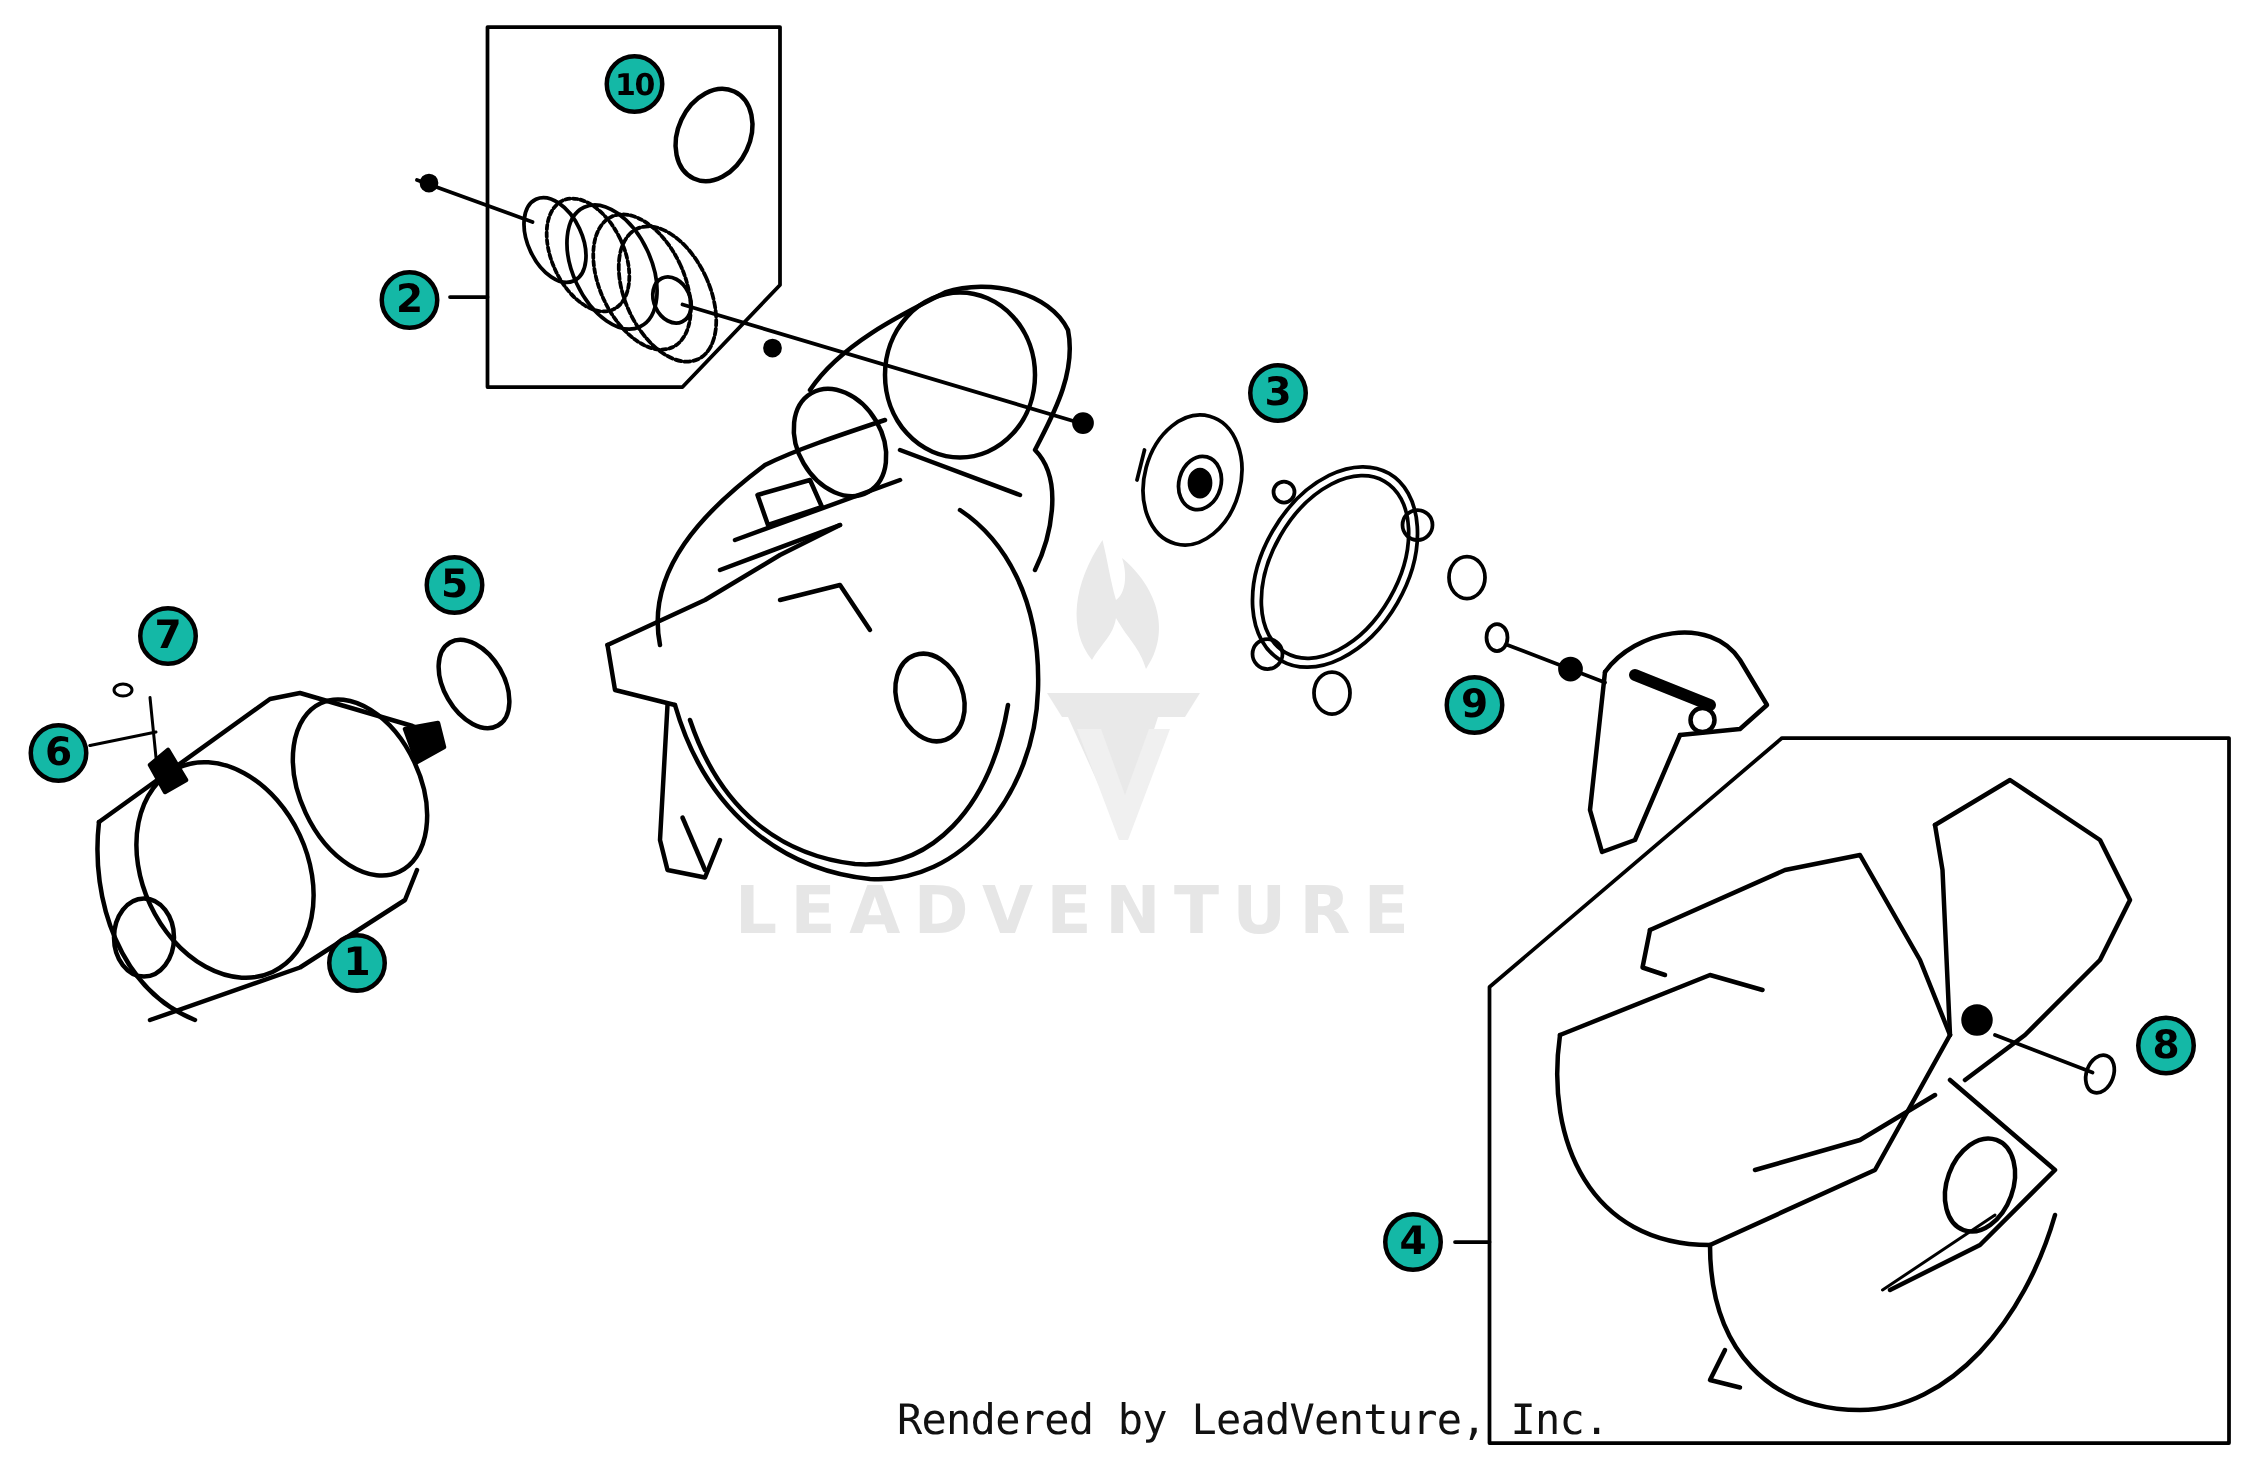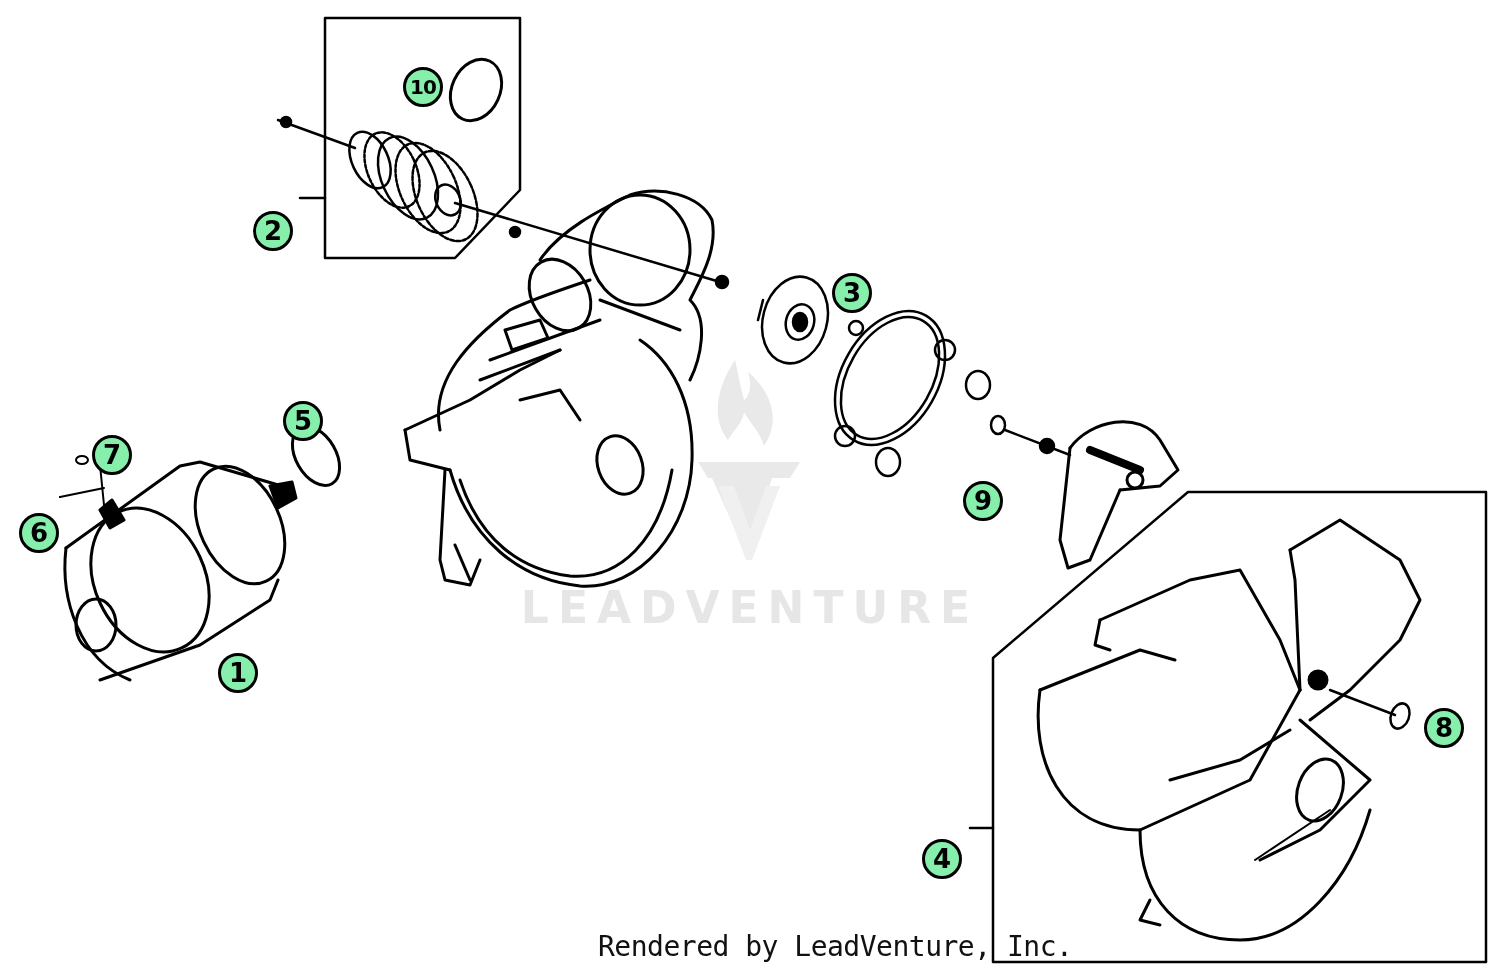--- a/index.html
+++ b/index.html
@@ -1,27 +1,27 @@
 <!DOCTYPE html>
 <html><head>
 <meta charset="utf-8">
 <style>
   html, body { margin: 0; padding: 0; background: #ffffff; }
   body { width: 1500px; height: 976px; position: relative; overflow: hidden;
          font-family: "DejaVu Sans", sans-serif; }
   #canvas { position: absolute; left: 0; top: 0; width: 1500px; height: 976px; }
   .watermark-text { position: absolute; left: 490px; top: 582px; width: 520px;
          font-family: "DejaVu Sans", sans-serif; font-weight: bold; font-size: 44px;
-         letter-spacing: 9px; color: #e6e6e6; text-align: center; }
+         letter-spacing: 9px; color: #e6e6e6; }
   .footer { position: absolute; left: 598px; top: 930px; font-family: "DejaVu Sans Mono", monospace;
          font-size: 28px; color: #111; letter-spacing: -0.5px; }
   .callout { position: absolute; width: 40px; height: 40px; border: 3px solid #000; border-radius: 50%;
          box-sizing: border-box; display: flex; align-items: center; justify-content: center;
          font-family: "DejaVu Sans", sans-serif; font-weight: bold; font-size: 26px; color: #000;
-         background: #86efac; line-height: 1; margin-top: 31px; }
+         background: #14b8a6; line-height: 1; }
   .callout.small-text { font-size: 20px; letter-spacing: -1px; }
 </style>
 </head>
 <body>
 
 <div id="diagram">
 
   <svg id="canvas" viewBox="0 0 1500 976" xmlns="http://www.w3.org/2000/svg">
 
     <g fill="#e9e9e9" stroke="none">

